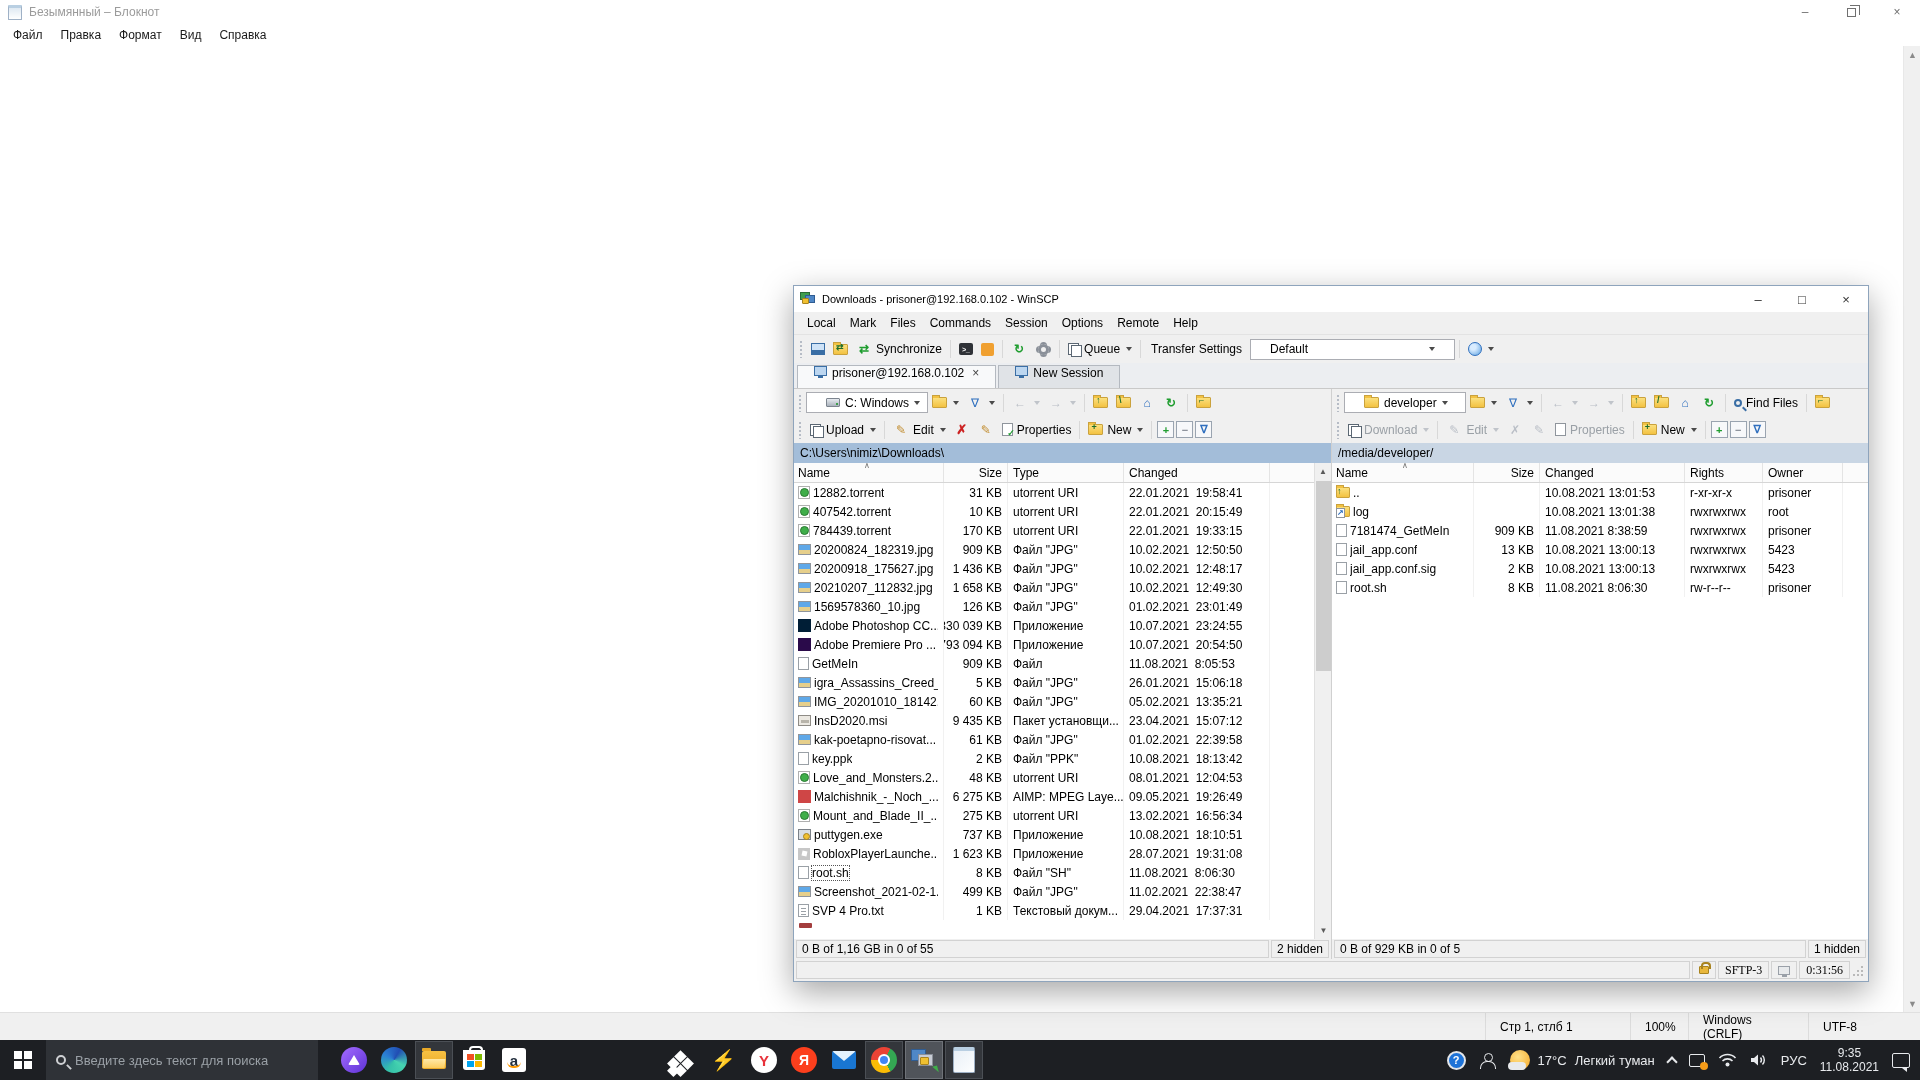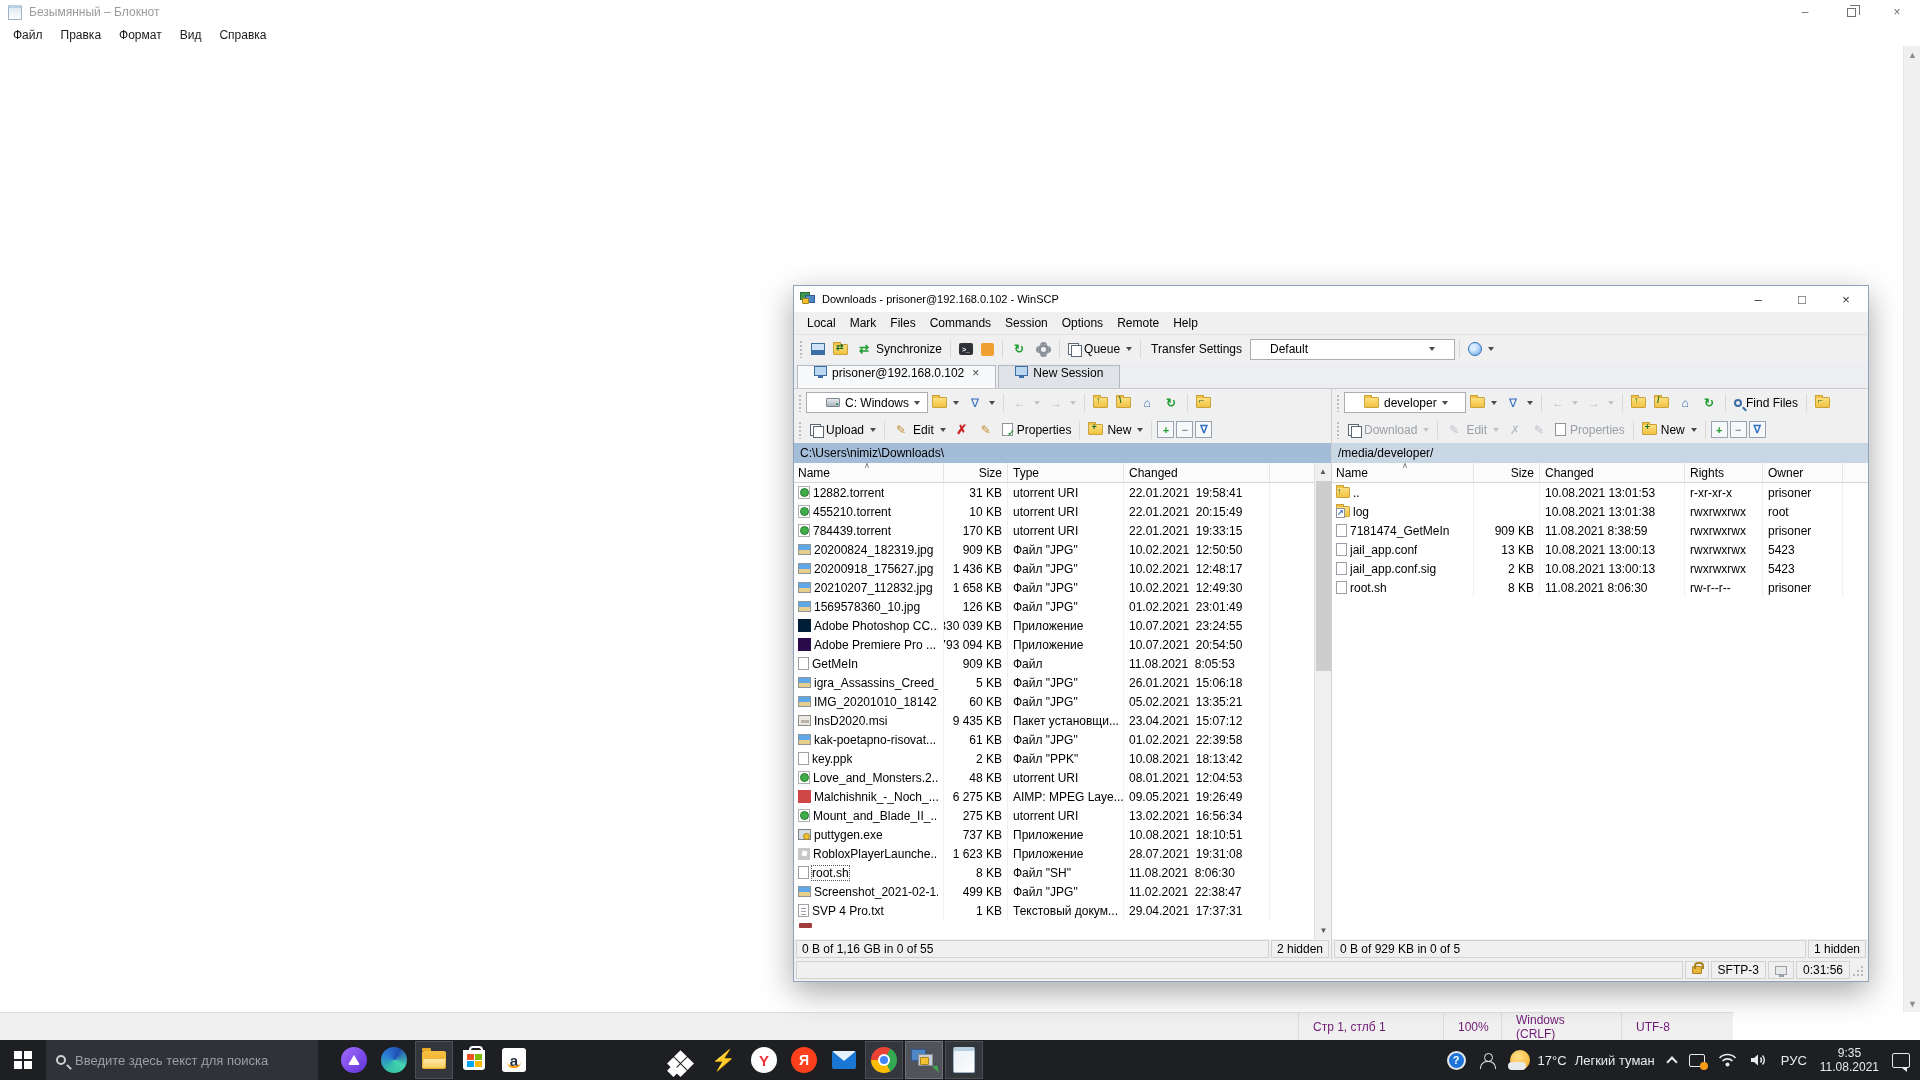--- a/index.html
+++ b/index.html
@@ -18,22 +18,22 @@
   .np-ctl { width:46px; height:24px; display:flex; align-items:center; justify-content:center; color:#707070; font-size:12px; }
   .np-restore { width:9px; height:9px; border:1px solid #707070; position:relative; background:#fff; }
   .np-restore::before { content:""; position:absolute; left:2px; top:-4px; width:9px; height:9px; border:1px solid #707070; border-left:none; border-bottom:none; }
   .np-menubar { position:absolute; left:0; top:24px; width:1920px; height:22px; background:#fff;
     display:flex; align-items:center; padding-left:4px; }
   .np-menubar .mi { padding:3px 9px; color:#1a1a1a; }
   .np-canvas { position:absolute; left:0; top:46px; width:1903px; height:966px; background:#fff; }
   .np-scroll { position:absolute; left:1903px; top:46px; width:17px; height:966px; background:#f0f0f0; border-left:1px solid #e8e8e8; }
   .np-scroll .arr { width:17px; height:17px; display:flex; align-items:center; justify-content:center; color:#8a8a8a; font-size:9px; }
   .np-scroll .arr.bottom { position:absolute; bottom:0; }
-  .np-status { position:absolute; left:0; top:1012px; width:1733px; height:28px; background:#f0f0f0;
-    border-top:1px solid #e0e0e0; display:flex; justify-content:flex-end; align-items:stretch; color:#701a75; }
+  .np-status { position:absolute; left:0; top:1012px; width:1920px; height:28px; background:#f0f0f0;
+    border-top:1px solid #e0e0e0; display:flex; justify-content:flex-end; align-items:stretch; color:#000000; }
   .np-stcell { display:flex; align-items:center; padding:0 14px; border-left:1px solid #dcdcdc; }
   .np-stcell.cursor { width:145px; } .np-stcell.zoom { width:58px; } .np-stcell.eol { width:120px; } .np-stcell.enc { width:112px; }
 
   
   .ws { position:absolute; left:793px; top:285px; width:1076px; height:697px;
     background:#f0f0f0; border:1px solid #8ea4bc; box-shadow:0 10px 30px rgba(0,0,0,.35);
     display:flex; flex-direction:column; }
   .ws-title { height:26px; background:#fff; display:flex; align-items:center; padding-left:6px; gap:6px; flex:none; }
   .ws-appicon { width:16px; height:14px; position:relative; }
   .ws-appicon .m1 { position:absolute; left:0; top:0; width:10px; height:8px; background:#3f9e4e; border:1px solid #2a6b35; }
@@ -140,21 +140,21 @@
   .fi-updir::after { content:"↑"; position:absolute; left:0px; top:-2px; font-size:9px; font-weight:bold; color:#1d6e2a; }
   .fi-symlink::after { content:"↗"; position:absolute; left:-1px; bottom:-2px; font-size:8px; font-weight:bold; color:#2f6fbe; background:#fff; border:1px solid #8f959c; line-height:1; }
   .partial { height:9px; overflow:hidden; display:flex; }
   .partial .sliver { width:13px; height:5px; background:#a33d3d; border-radius:1px; margin:3px 0 0 5px; }
   
   .vscroll { position:absolute; right:0; top:74px; bottom:20px; width:17px; background:#f0f0f0; border-left:1px solid #e0e0e0; }
   .vscroll .arr { height:17px; display:flex; align-items:center; justify-content:center; color:#5a5a5a; font-size:8px; }
   .vscroll .arr.bottom { position:absolute; bottom:0; width:17px; }
   .vscroll .thumb { position:absolute; top:18px; left:1px; width:15px; height:190px; background:#cdcdcd; }
   
-  .ws-status { height:22px; background:#f0f0f0; display:flex; padding:2px 2px; gap:2px; flex:none; align-items:stretch; }
+  .ws-status { height:22px; background:#f0f0f0; display:flex; padding:2px 2px; gap:2px; flex:none; align-items:stretch;font-family:Liberation Serif, serif; }
   .wscell { border:1px solid #d2d2d2; display:flex; align-items:center; justify-content:center; padding:0 6px; white-space:nowrap; }
   .wscell.fill { flex:1; }
   .lock-ic { width:10px; height:8px; background:#e8b73c; border:1px solid #a8831f; border-radius:1px; position:relative; }
   .lock-ic::before { content:""; position:absolute; left:1px; top:-5px; width:6px; height:5px; border:2px solid #a8831f; border-bottom:none; border-radius:4px 4px 0 0; }
   .term-ic { width:12px; height:9px; border:1px solid #9aa0a8; background:#e8eaec; position:relative; }
   .term-ic::after { content:""; position:absolute; left:3px; bottom:-3px; width:5px; height:2px; background:#9aa0a8; }
   .gripcorner { width:14px; position:relative; }
   .gripcorner::after { content:""; position:absolute; right:3px; bottom:3px; width:2px; height:2px; background:#b9b9b9;
     box-shadow:-4px 4px 0 #b9b9b9, 0 4px 0 #b9b9b9, -8px 8px 0 #b9b9b9, -4px 8px 0 #b9b9b9, 0 8px 0 #b9b9b9; bottom:11px; }
   
@@ -445,21 +445,21 @@
               <span class="fname">12882.torrent</span>
             </span>
             <span class="fcell cL-size">31 KB</span>
             <span class="fcell cL-type">utorrent URI</span>
             <span class="fcell cL-ch">22.01.2021  19:58:41</span>
           </div>
 
           <div class="frow">
             <span class="fcell cL-name">
               <span class="fi fi-torrent"></span>
-              <span class="fname">455210.torrent</span>
+              <span class="fname">407542.torrent</span>
             </span>
             <span class="fcell cL-size">10 KB</span>
             <span class="fcell cL-type">utorrent URI</span>
             <span class="fcell cL-ch">22.01.2021  20:15:49</span>
           </div>
 
           <div class="frow">
             <span class="fcell cL-name">
               <span class="fi fi-torrent"></span>
               <span class="fname">784439.torrent</span>

